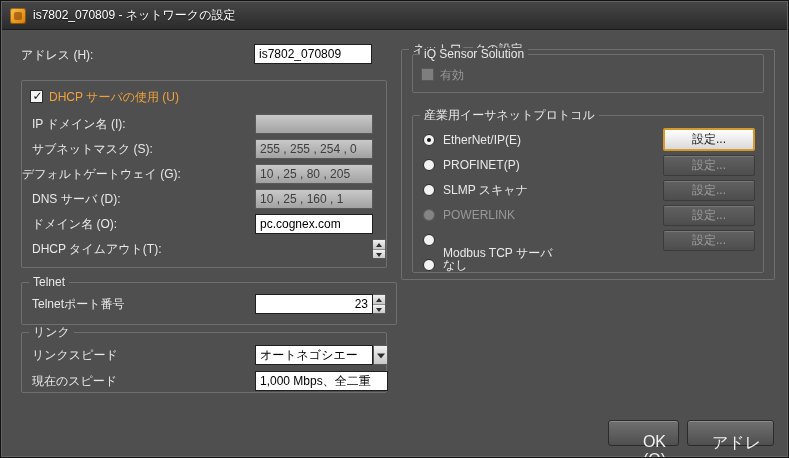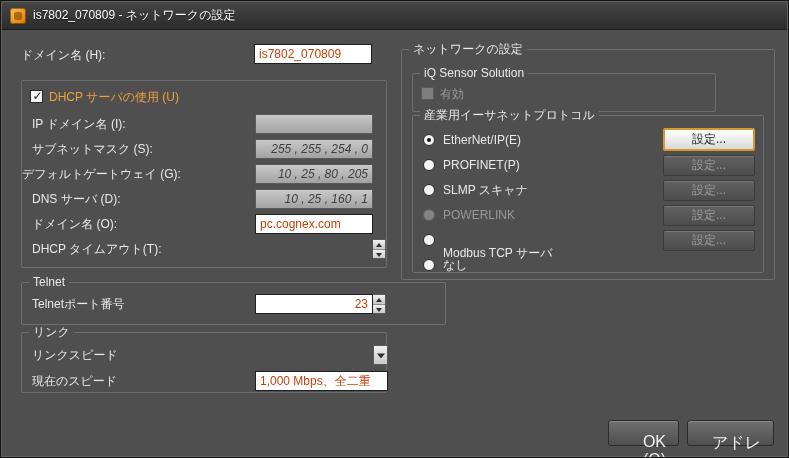--- a/index.html
+++ b/index.html
@@ -20,24 +20,24 @@
 
   .lbl { position:absolute; font-size:12px; line-height:14px; color:#e9e9e9; white-space:nowrap; }
   .lbl.orange { color:#f0a13c; }
   .lbl.dim { color:#989898; }
 
   .group { position:absolute; border:1px solid #6f6f6f; border-radius:2px; }
   .gtitle { position:absolute; top:-7px; left:7px; padding:0 4px; background:#4f4f4f;
     font-size:12px; line-height:13px; color:#e9e9e9; white-space:nowrap; }
 
   .field { position:absolute; height:20px; background:#ffffff; border:1px solid #1f1f1f;
-    font-size:12px; line-height:14px; color:#c2410c; padding:2px 4px;
+    font-size:12px; line-height:14px; color:#000000; padding:2px 4px;
     white-space:nowrap; overflow:hidden; }
   .field.num { text-align:right; }
-  .field.ctr { text-align:right;font-style:italic; }
+  .field.ctr { text-align:left; }
   .field.dis { background:linear-gradient(#c9c9c9,#a2a2a2); border-color:#595959; color:#3e3e3e; }
 
   .cbx { position:absolute; width:13px; height:13px; background:#f4f4f4; border:1px solid #2b2b2b; }
   .cbx.checked::after { content:"✓"; position:absolute; left:0; top:-2px; width:13px;
     text-align:center; font-size:12px; font-weight:bold; color:#141414; }
   .cbx.dis { background:#7e7e7e; border-color:#595959; }
 
   .radio { position:absolute; width:12px; height:12px; border-radius:50%;
     background:#f2f2f2; border:1px solid #2b2b2b; }
   .radio.sel::after { content:""; position:absolute; left:3px; top:3px; width:4px; height:4px;
@@ -72,21 +72,21 @@
 </head>
 <body>
 
 <div class="dialog">
 
   <div class="titlebar">
     <span class="app-icon"></span>
     <span class="title">is7802_070809 - ネットワークの設定</span>
   </div>
 
-  <span class="lbl" style="left:20px;top:47px">ドメイン名 (H):</span>
+  <span class="lbl" style="left:20px;top:47px">アドレス (H):</span>
   <div class="field" style="left:253px;top:43px;width:118px">is7802_070809</div>
 
   <div class="group" style="left:20px;top:79px;width:366px;height:188px">
     <span class="cbx checked" style="left:8px;top:9px"></span>
     <span class="lbl orange" style="left:27px;top:9px">DHCP サーバの使用 (U)</span>
 
     <span class="lbl" style="left:10px;top:36px">IP ドメイン名 (I):</span>
     <div class="field dis ctr" style="left:233px;top:33px;width:118px"></div>
 
     <span class="lbl" style="left:10px;top:61px">サブネットマスク (S):</span>
@@ -101,43 +101,44 @@
     <span class="lbl" style="left:10px;top:136px">ドメイン名 (O):</span>
     <div class="field" style="left:233px;top:133px;width:118px">pc.cognex.com</div>
 
     <span class="lbl" style="left:10px;top:161px">DHCP タイムアウト(T):</span>
     <span class="spin" style="left:351px;top:158px">
       <i class="up"></i>
       <i class="dn"></i>
     </span>
   </div>
 
-  <div class="group" style="left:20px;top:281px;width:425px;height:43px">
+  <div class="group" style="left:20px;top:281px;width:376px;height:43px">
     <span class="gtitle">Telnet</span>
     <span class="lbl" style="left:10px;top:14px">Telnetポート番号</span>
     <div class="field num" style="left:233px;top:11px;width:118px">23</div>
     <span class="spin" style="left:351px;top:11px">
       <i class="up"></i>
       <i class="dn"></i>
     </span>
   </div>
 
   <div class="group" style="left:20px;top:331px;width:366px;height:61px">
     <span class="gtitle">リンク</span>
     <span class="lbl" style="left:10px;top:15px">リンクスピード</span>
+    <div class="field" style="left:233px;top:12px;width:118px">オートネゴシエー</div>
     <span class="dropbtn" style="left:351px;top:12px"></span>
 
     <span class="lbl" style="left:10px;top:41px">現在のスピード</span>
     <div class="field" style="left:233px;top:38px;width:133px">1,000 Mbps、全二重</div>
   </div>
 
   <div class="group" style="left:400px;top:48px;width:374px;height:231px">
     <span class="gtitle">ネットワークの設定</span>
 
-    <div class="group" style="left:10px;top:23px;width:304px;height:39px">
+    <div class="group" style="left:10px;top:4px;width:352px;height:39px">
       <span class="gtitle">iQ Sensor Solution</span>
       <span class="cbx dis" style="left:8px;top:13px"></span>
       <span class="lbl dim" style="left:27px;top:13px">有効</span>
     </div>
 
     <div class="group" style="left:10px;top:65px;width:352px;height:158px">
       <span class="gtitle">産業用イーサネットプロトコル</span>
 
       <span class="radio sel" style="left:10px;top:18px"></span>
       <span class="lbl" style="left:30px;top:17px">EtherNet/IP(E)</span>

